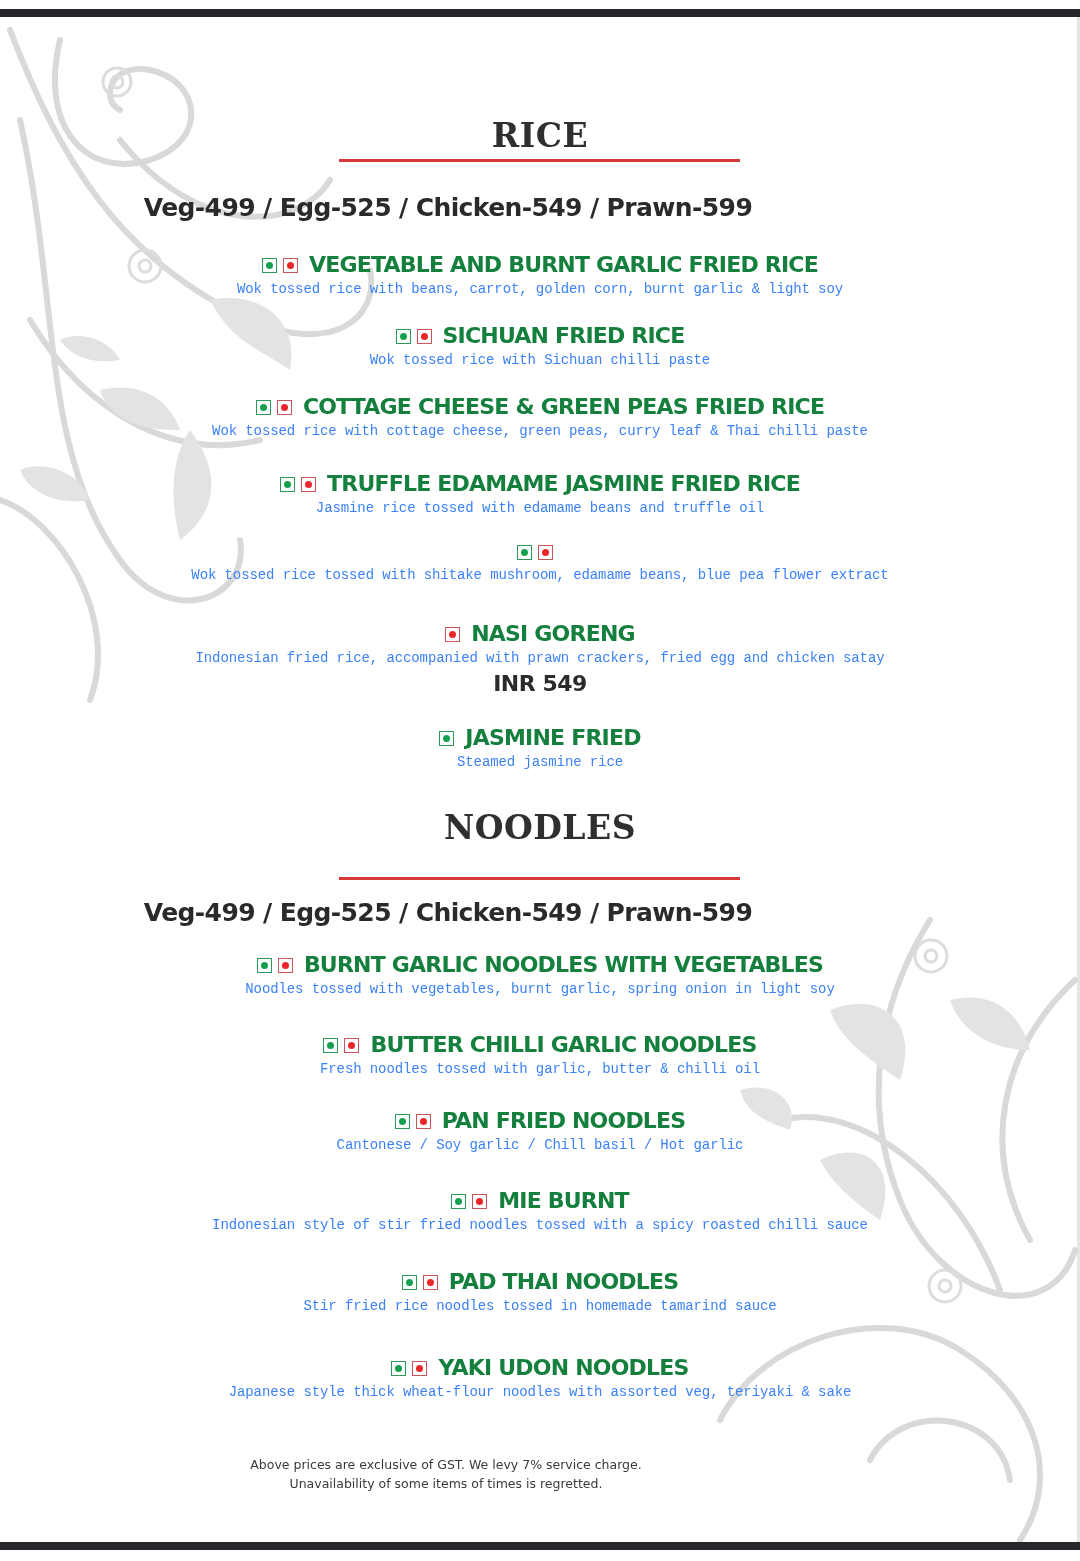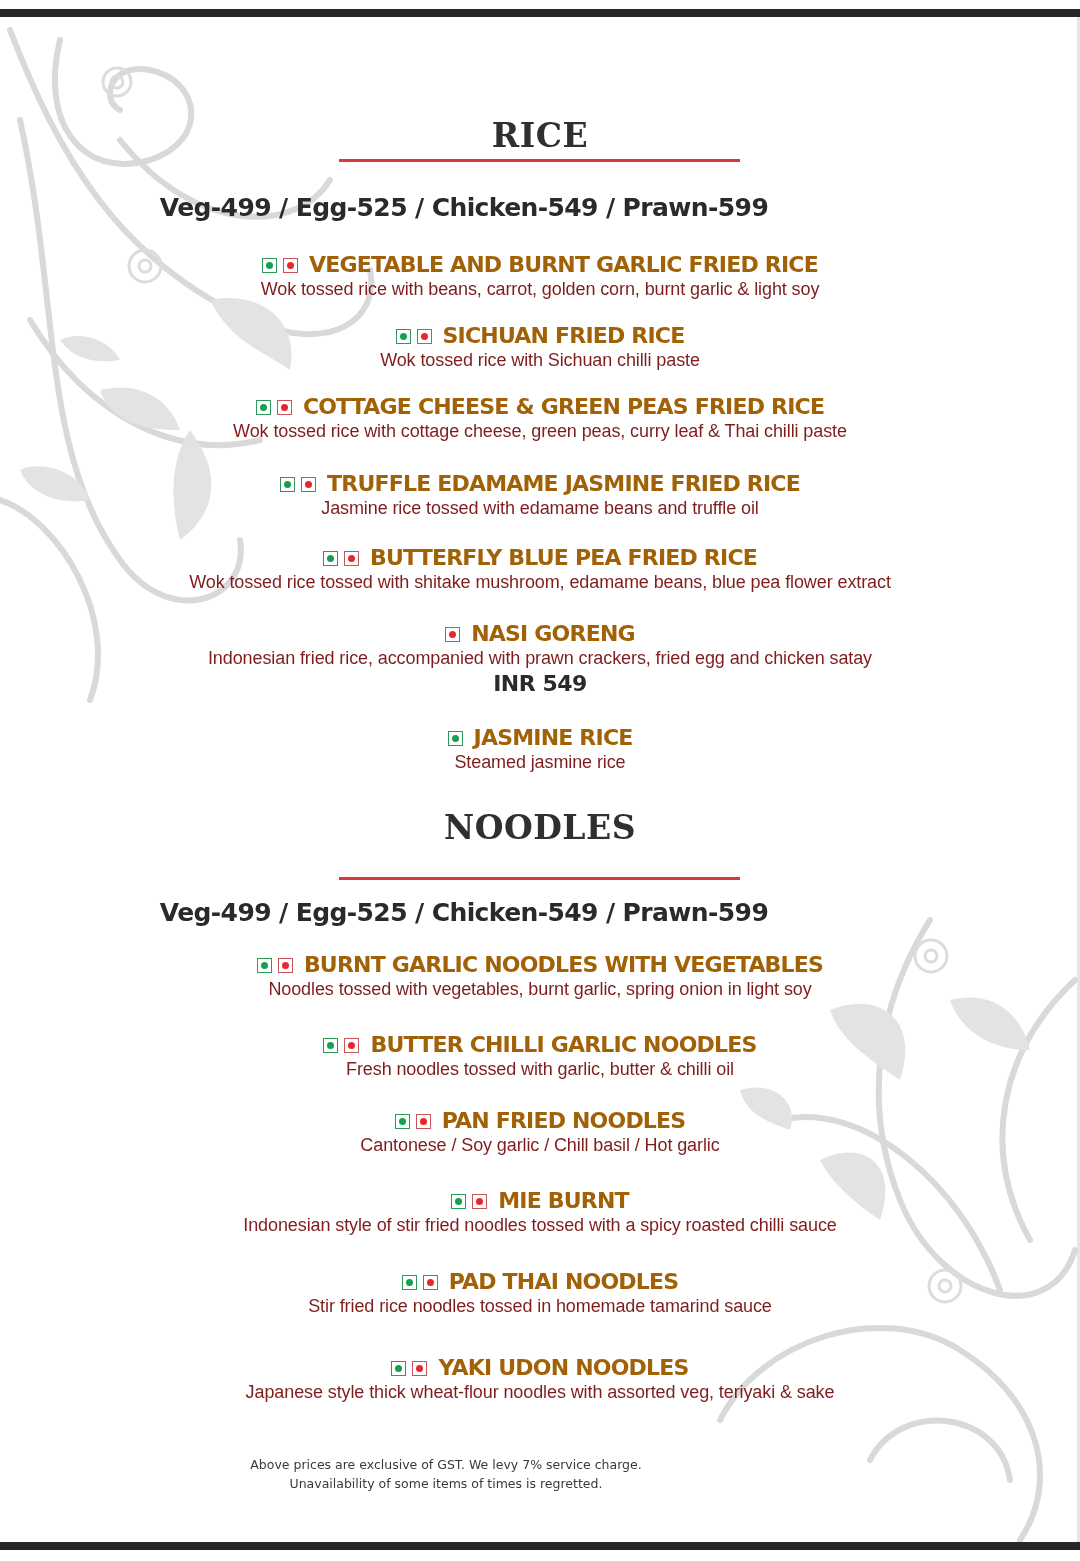--- a/index.html
+++ b/index.html
@@ -15,32 +15,32 @@
   .right-edge { position:absolute; right:0; top:17px; width:3px; height:1525px; background:#e6e6e6; }
   .deco { position:absolute; left:0; top:0; width:1080px; height:1561px; pointer-events:none; }
   .content { position:absolute; left:0; top:0; width:1080px; text-align:center; }
   .section-title {
     position:absolute; left:0; width:1080px; text-align:center;
     font-family:"DejaVu Serif", serif; font-weight:bold; font-size:33px; color:#2f2f2f;
     letter-spacing:0.5px;
   }
   .rule { position:absolute; left:339px; width:401px; height:3px; background:#d9383a; }
   .prices {
-    position:absolute; left:16px; width:896px; text-align:center;
+    position:absolute; left:0; width:896px; text-align:center;
     font-family:"DejaVu Sans", sans-serif; font-weight:bold; font-size:25px; color:#2a2a2a;
     letter-spacing:-0.6px;
   }
   .item { position:absolute; left:0; width:1080px; text-align:center; }
   .item-name {
     display:inline-flex; justify-content:center;
-    font-family:"DejaVu Sans", sans-serif; font-weight:bold; font-size:22px; color:#a16207;
+    font-family:"DejaVu Sans", sans-serif; font-weight:bold; font-size:22px; color:#15803d;
     letter-spacing:-0.8px; line-height:26px; white-space:nowrap;
   }
   .item-desc {
-    font-family:Liberation Sans, sans-serif; font-size:18px; color:#7f1d1d; line-height:22px;
+    font-family:Liberation Mono, monospace; font-size:14px; color:#3b82f6; line-height:22px;
     letter-spacing:-0.1px; white-space:nowrap;
   }
   .item-price {
     font-family:"DejaVu Sans", sans-serif; font-weight:bold; font-size:22px; color:#2b2b2b;
     line-height:30px; letter-spacing:-0.5px;
   }
   .mark { display:inline-block; width:15px; height:15px; border:1.5px solid; margin-right:6px; position:relative; box-sizing:border-box; background:#fff; }
   .mark::after { content:""; position:absolute; left:3px; top:3px; width:7px; height:7px; border-radius:50%; }
   .mark.veg { border-color:#2e9a5a; }
   .mark.veg::after { background:#14a04e; }
@@ -145,42 +145,41 @@
     </div>
     <div class="item-desc">Jasmine rice tossed with edamame beans and truffle oil</div>
   </div>
 
   <div class="item" style="top:545px;">
     <div class="item-name">
       <span class="marks">
           <span class="mark veg"></span>
           <span class="mark nonveg"></span>
         </span>
-      <span>BUTTERFLY BLUE PEA FRIED RICE</span>
     </div>
     <div class="item-desc">Wok tossed rice tossed with shitake mushroom, edamame beans, blue pea flower extract</div>
   </div>
 
   <div class="item" style="top:621px;">
     <div class="item-name">
       <span class="marks">
           <span class="mark nonveg"></span>
         </span>
       <span>NASI GORENG</span>
     </div>
     <div class="item-desc">Indonesian fried rice, accompanied with prawn crackers, fried egg and chicken satay</div>
     <div class="item-price">INR 549</div>
   </div>
 
   <div class="item" style="top:725px;">
     <div class="item-name">
       <span class="marks">
           <span class="mark veg"></span>
         </span>
-      <span>JASMINE RICE</span>
+      <span>JASMINE FRIED</span>
     </div>
     <div class="item-desc">Steamed jasmine rice</div>
   </div>
 
   <div class="section-title" style="top:808px;">NOODLES</div>
   <div class="rule" style="top:877px;"></div>
   <div class="prices" style="top:898px;">Veg-499 / Egg-525 / Chicken-549 / Prawn-599</div>
 
   <div class="item" style="top:952px;">
     <div class="item-name">

